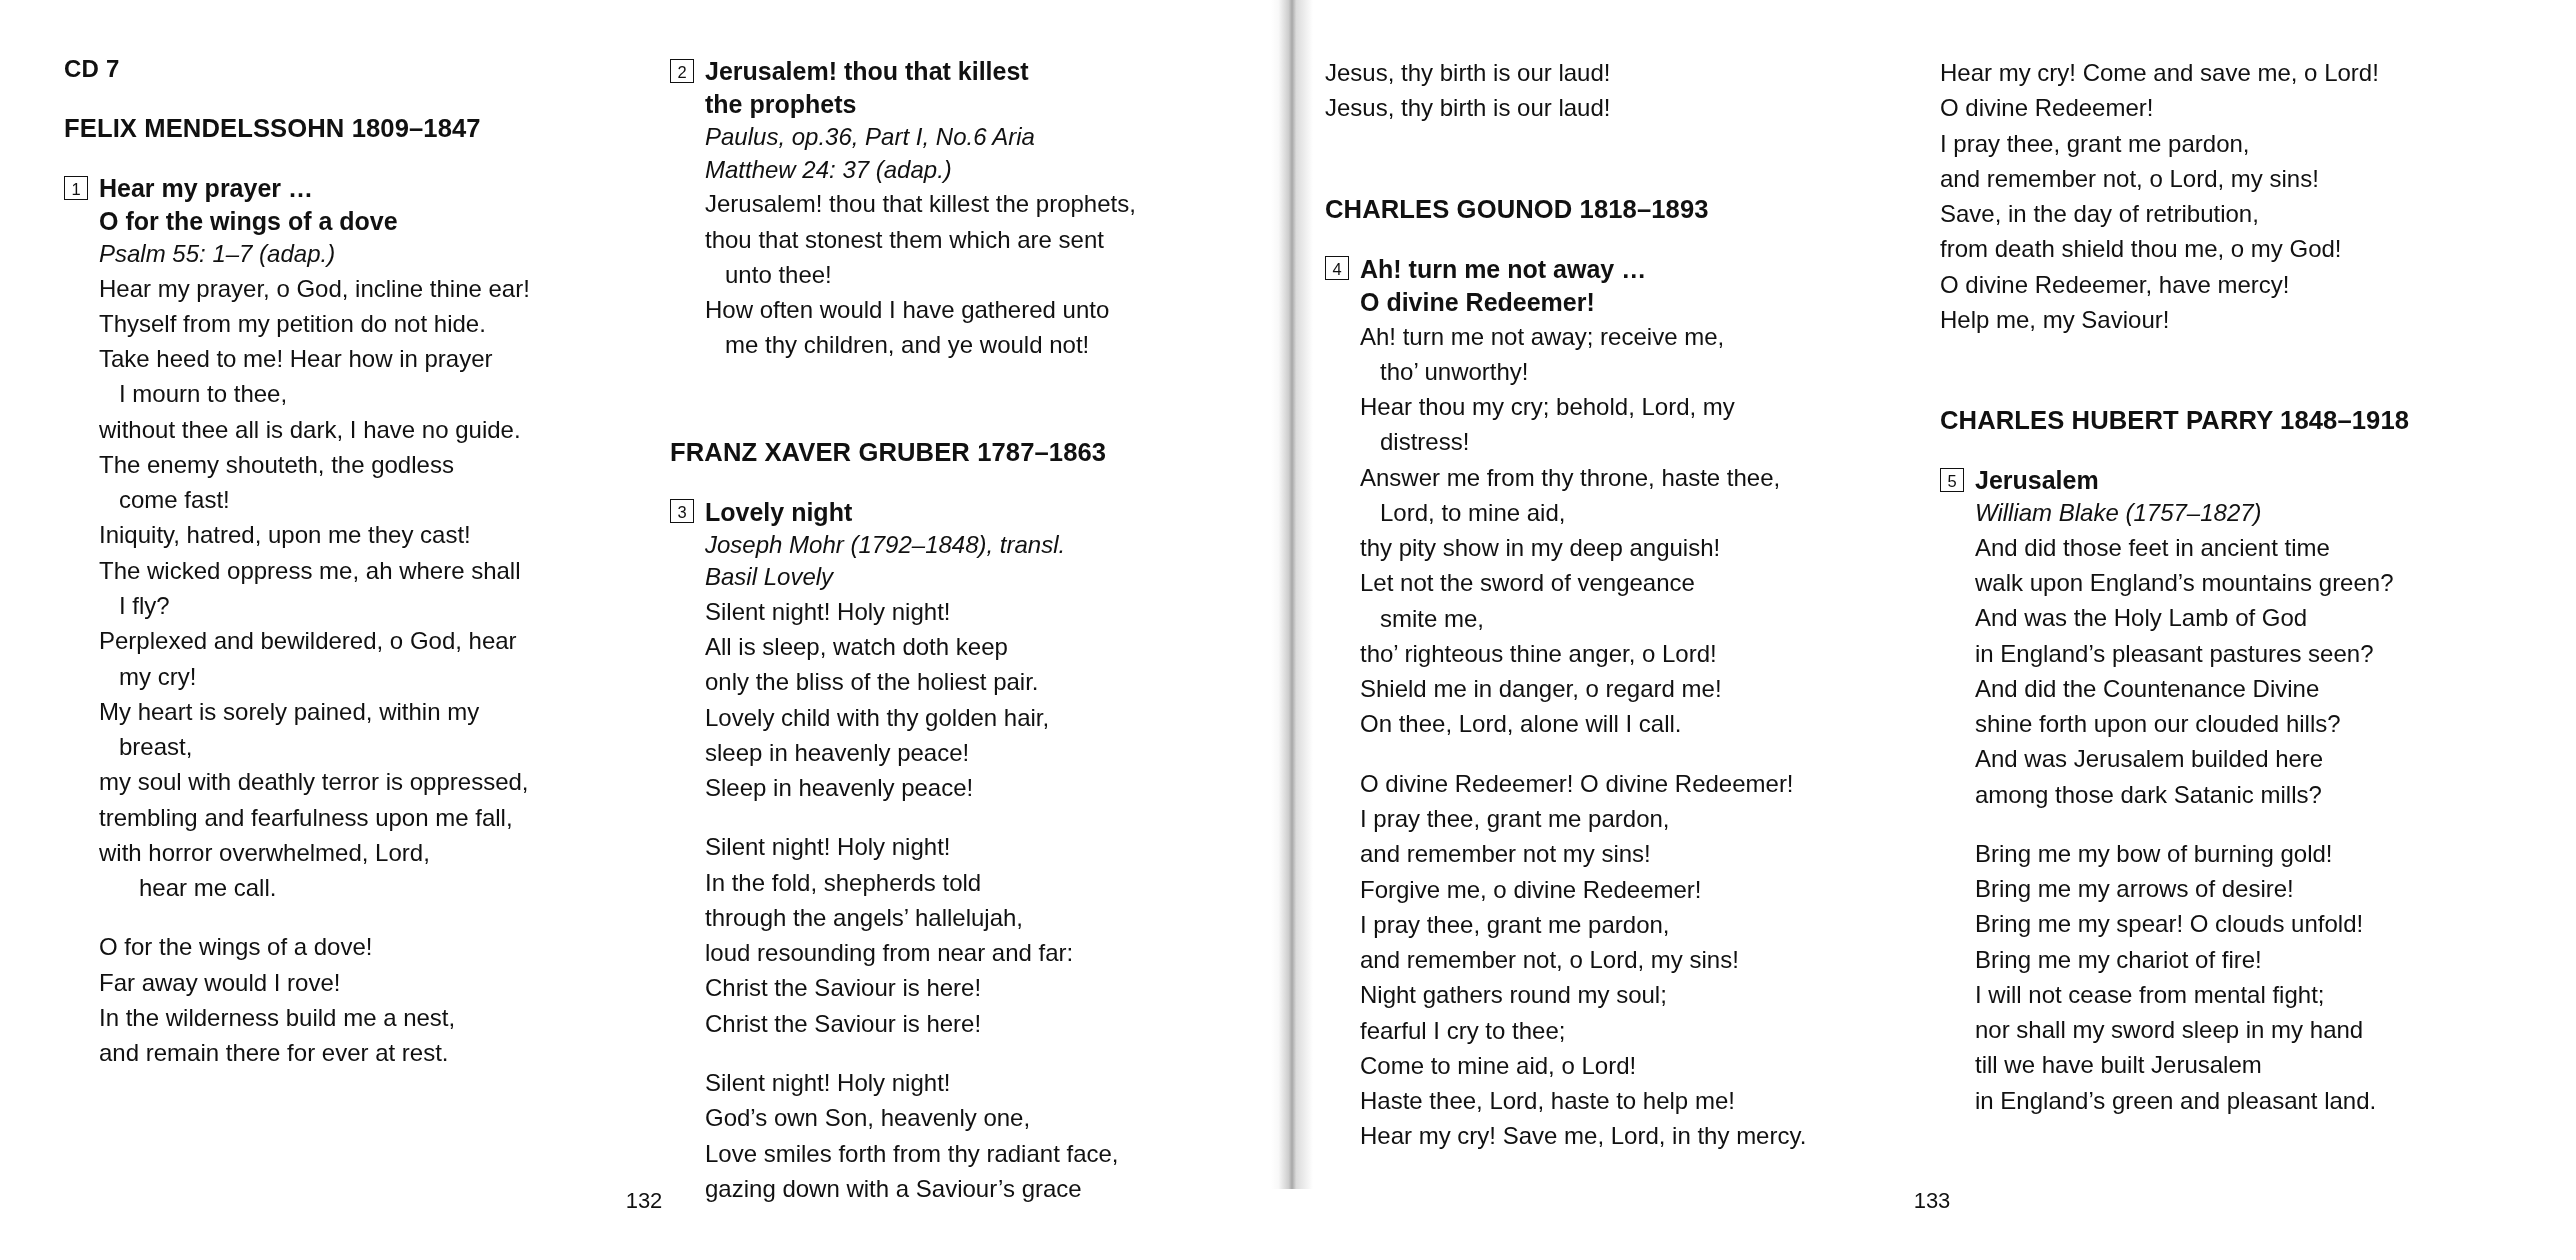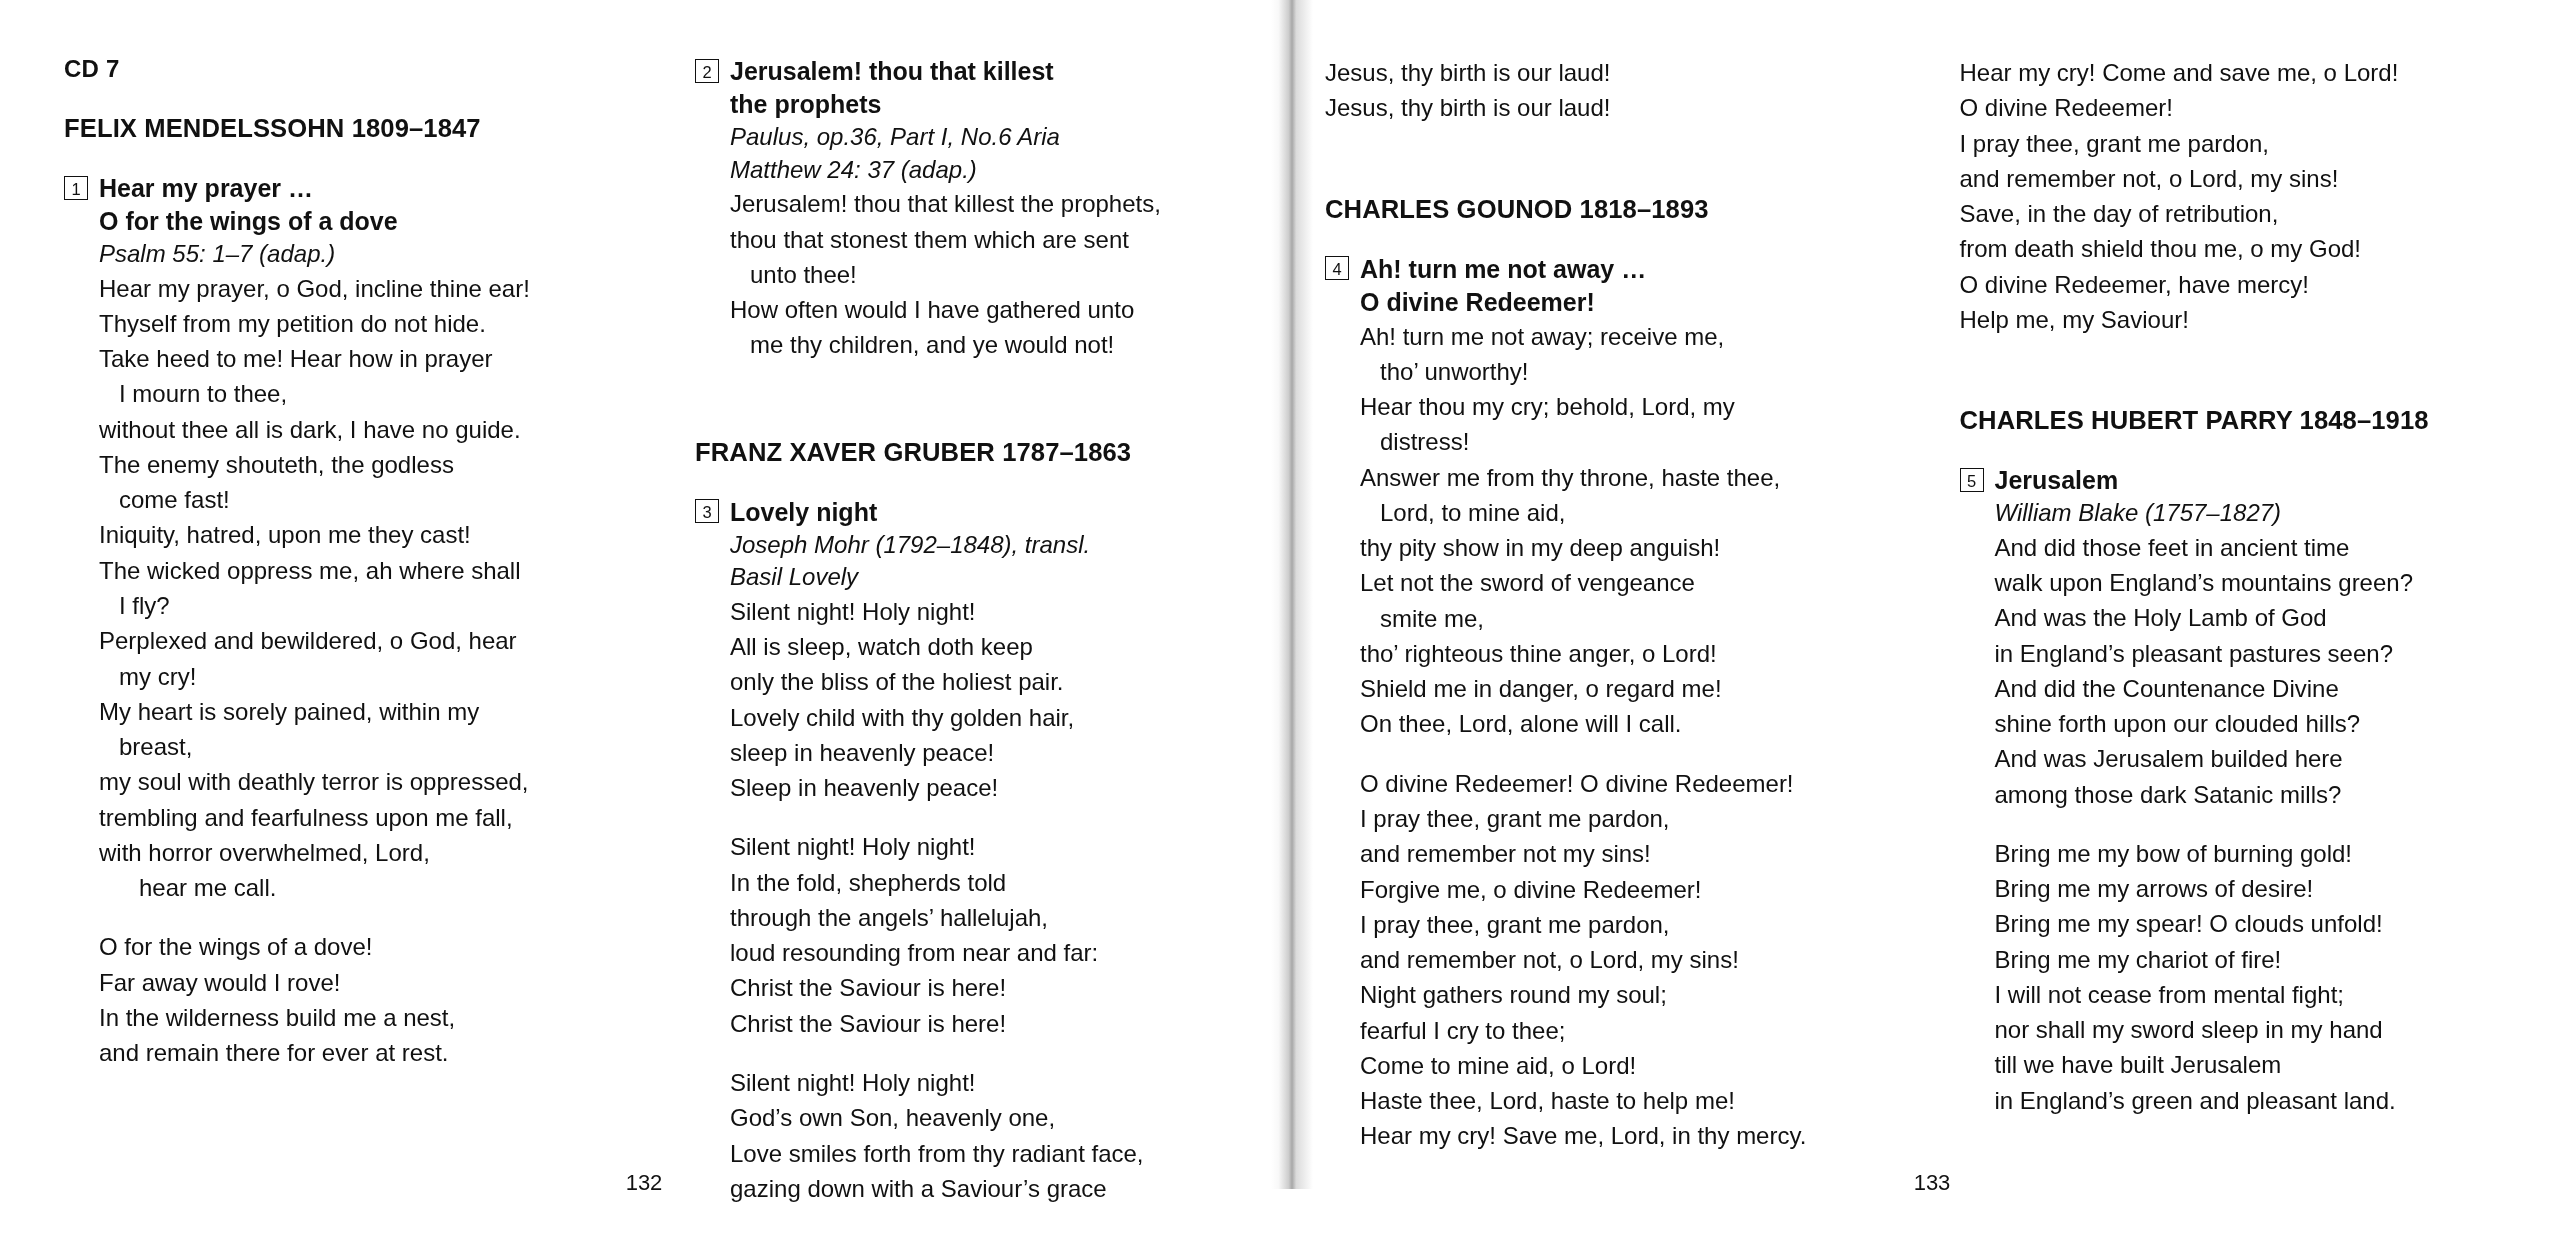--- a/index.html
+++ b/index.html
@@ -43,21 +43,21 @@
         rgba(90,90,90,0.30) 42%,
         rgba(60,60,60,0.45) 50%,
         rgba(90,90,90,0.22) 60%,
         rgba(255,255,255,0) 100%);
     pointer-events: none;
     z-index: 5;
   }
 
   .cols {
     display: flex;
-    gap: 82px;
+    gap: 57px;
   }
   .col {
     width: 549px;
   }
   .page-right .col { width: 558px; }
 
   
   .cd-label {
     font-size: 24px;
     font-weight: bold;
@@ -114,21 +114,21 @@
 
   .page-right .plain-lyrics {
     font-size: 24px;
     line-height: 1.47;
     white-space: pre-wrap;
   }
   .page-right .composer { margin-top: 69px; }
 
   .folio {
     position: absolute;
-    bottom: 64px;
+    bottom: 46px;
     font-size: 22px;
     text-align: center;
   }
   .folio-left  { left: 0; width: 1288px; }
   .folio-right { left: 0; width: 1288px; }
   .spacer-48 { height: 44px; }
 </style>
 </head>
 <body>
 

